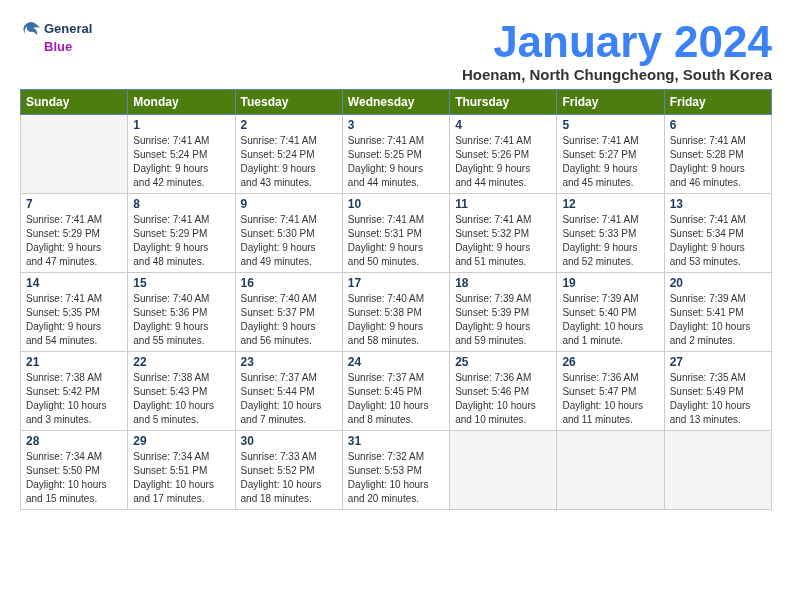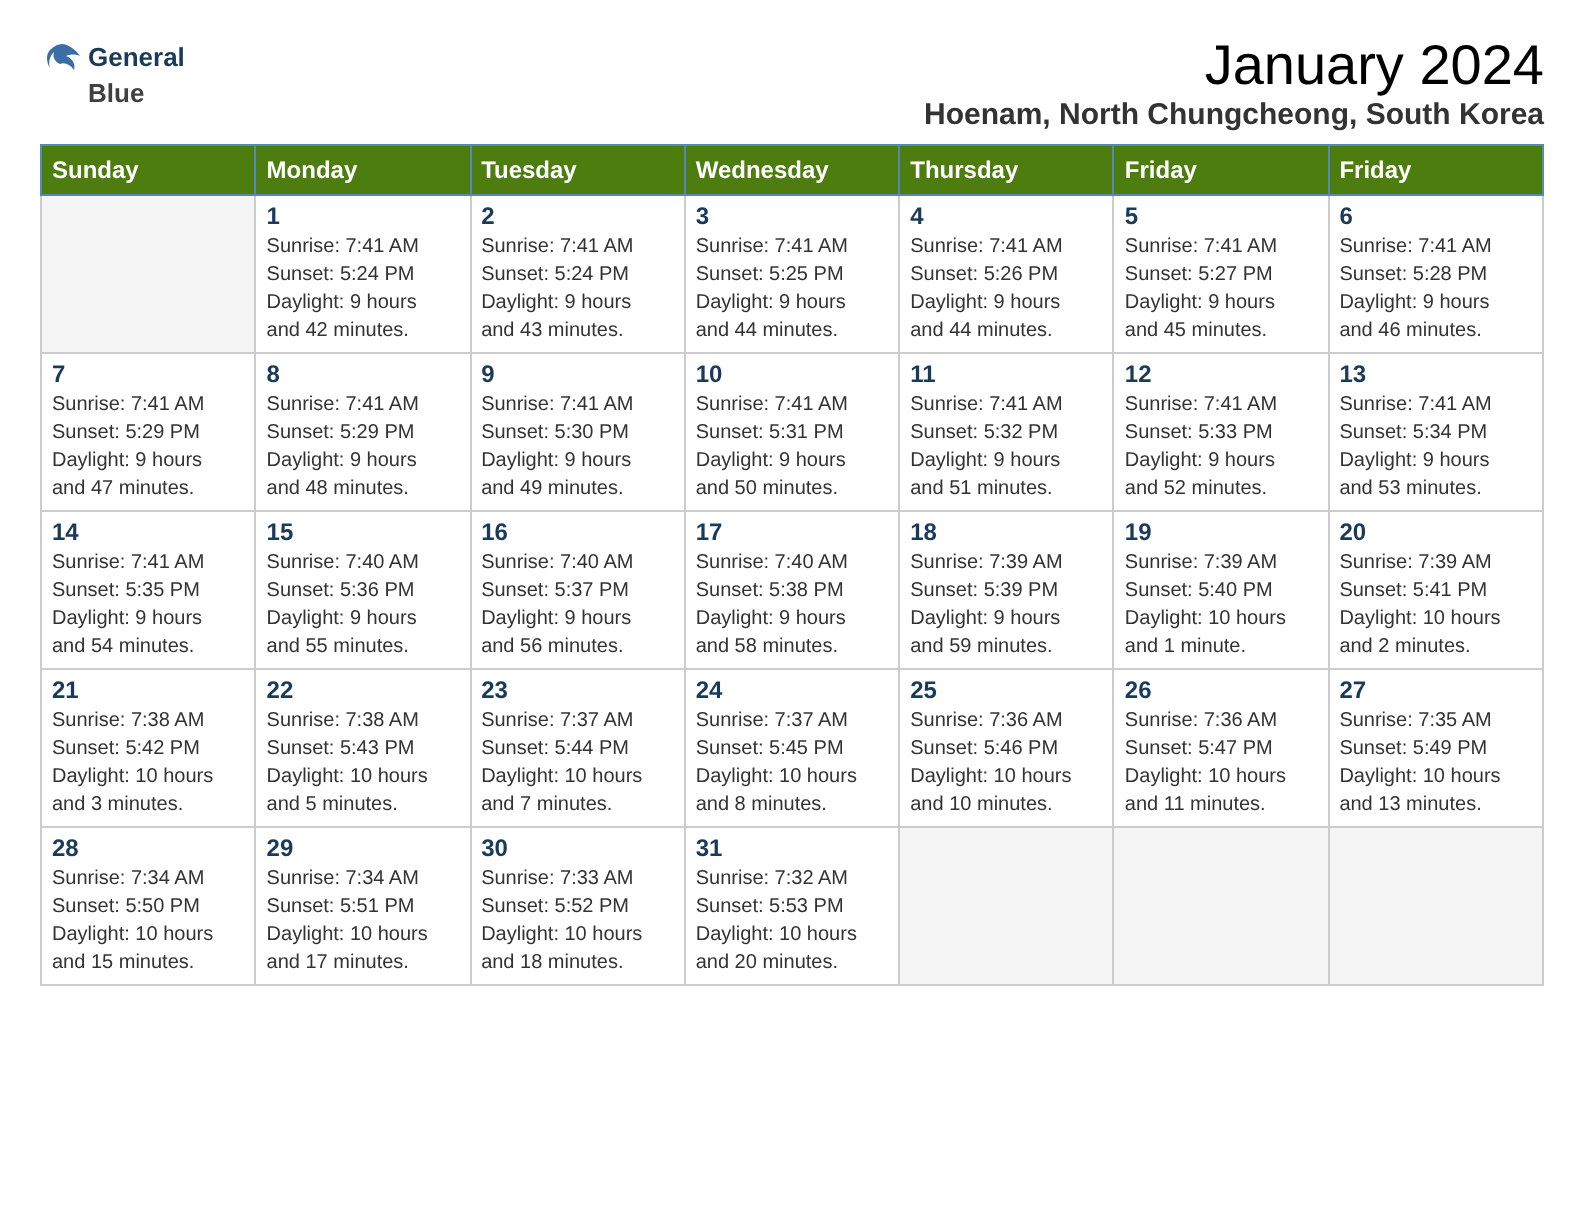--- a/index.html
+++ b/index.html
@@ -24,23 +24,23 @@
     }
     .logo {
       display: flex;
       align-items: center;
       gap: 4px;
     }
     .title-block {
       text-align: right;
     }
     .calendar-title {
-      font-size: 28px;
-      font-weight: normal;
-      color: #000000;
+      font-size: 44px;
+      font-weight: bold;
+      color: #3b82f6;
       line-height: 1.1;
     }
     .calendar-subtitle {
       font-size: 15px;
       color: #333;
       font-weight: bold;
     }
     .calendar-table {
       width: 100%;
       border-collapse: collapse;
@@ -86,21 +86,21 @@
 <div class="page">
   <div class="header-row">
     <div class="logo">
     <div style="display:flex;flex-direction:column;align-items:flex-start;line-height:1.15;">
       <div style="display:flex;align-items:center;gap:2px;">
         <svg width="22" height="22" viewBox="0 0 22 22">
           <path d="M11 4 C14 4 18 7 20 10 C18 9 15 9 13 10 C16 11 18 14 17 17 C15 14 12 13 10 14 C8 13 6 11 7 8 C5 10 4 13 5 16 C3 13 3 9 5 7 C7 5 9 4 11 4Z" fill="#3a6ea5"></path>
         </svg>
         <span style="font-size:13px;font-weight:bold;color:#1a3a5c;">General</span>
       </div>
-      <span style="font-size:13px;font-weight:bold;color:#404040;margin-left:24px;">Blue</span>
+      <span style="font-size:13px;font-weight:bold;color:#a21caf;margin-left:24px;">Blue</span>
     </div>
   </div>
     <div class="title-block">
       <div class="calendar-title">January 2024</div>
       <div class="calendar-subtitle">Hoenam, North Chungcheong, South Korea</div>
     </div>
   </div>
 
   <table class="calendar-table">
     <thead>

